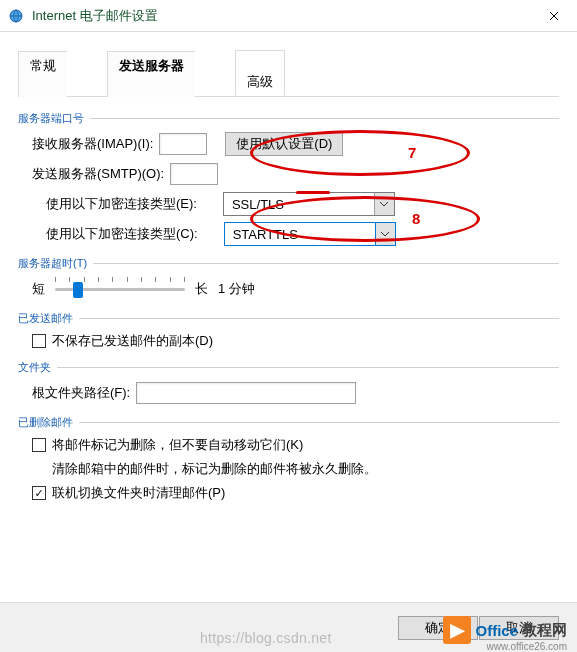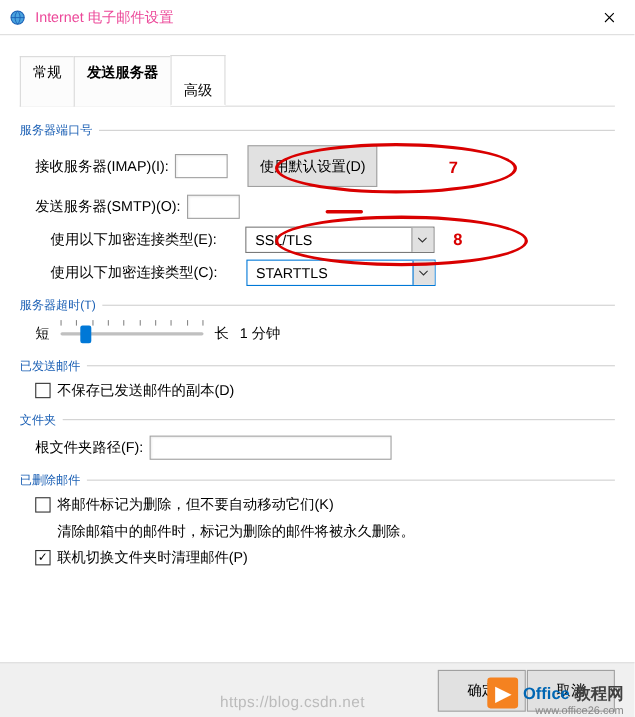--- a/index.html
+++ b/index.html
@@ -1,40 +1,40 @@
 <!DOCTYPE html>
 <html><head>
 <meta charset="utf-8">
 <style>
 * { box-sizing: border-box; font-family: "Microsoft YaHei", "Segoe UI", sans-serif; font-size: 13px; }
 body { margin: 0; background: #fff; width: 577px; height: 652px; position: relative; overflow: hidden; }
 
 .titlebar { height: 32px; display: flex; align-items: center; border-bottom: 1px solid #ddd; }
 .titlebar .icon { width: 16px; height: 16px; margin: 0 8px; }
-.titlebar .title { flex: 1; color: #ec4899; }
+.titlebar .title { flex: 1; color: #14532d; }
 .titlebar .close { width: 46px; height: 32px; display: flex; align-items: center; justify-content: center; color: #000; }
 
 .content { padding: 18px 18px 10px 18px; }
 
-.tabs { display: flex; border-bottom: 1px solid #d9d9d9; position: relative; margin-bottom: 14px; }
+.tabs { display: flex; border-bottom: 1px solid #d9d9d9; position: relative; margin-bottom: 14px; gap: 40px; }
 .tab { padding: 5px 11px 4px 11px; border: 1px solid transparent; background: #f0f0f0; border: 1px solid #d9d9d9; border-bottom: none; margin-right: 0px; font-size: 13px; position: relative; top: 1px; background: #fff; }
 .tab.inactive { background: #fcfcfc; border-color: #d9d9d9; top: 1px; }
 .tab.active { background: #fff; border-color: #d9d9d9; border-bottom: 1px solid #fff; z-index: 2; top: 0; padding-top: 22px; }
 .tab.inactive:first-child { border-right: none; }
 .tab.inactive + .tab.inactive { border-right: none; font-weight: bold; }
 
 .group { margin-bottom: 10px; }
 .group-label { color: #1a5fb4; font-size: 11px; display: flex; align-items: center; gap: 6px; margin-bottom: 6px; }
 .group-label::after { content: ""; flex: 1; height: 1px; background: #d0d0d0; }
 .group-body { padding-left: 14px; }
 
 .row { display: flex; align-items: center; margin: 6px 0; gap: 6px; min-height: 24px; }
 .label { color: #000; }
 .input-text { width: 48px; height: 22px; border: 1px solid #a0a0a0; background: #fff; padding: 0 4px; box-shadow: inset 1px 1px 2px rgba(0,0,0,0.08); }
-.btn { height: 38px; padding: 0 10px; border: 1px solid #a0a0a0; background: #e1e1e1; display: inline-flex; align-items: center; cursor: default; }
+.btn { height: 24px; padding: 0 10px; border: 1px solid #a0a0a0; background: #e1e1e1; display: inline-flex; align-items: center; cursor: default; }
 .select { display: inline-flex; align-items: center; border: 1px solid #7a7a7a; height: 24px; background: #fff; }
 .select .sel-val { padding: 0 8px; min-width: 150px; }
 .select .sel-btn { width: 20px; height: 100%; background: #e1e1e1; border-left: 1px solid #a0a0a0; display: flex; align-items: center; justify-content: center; }
 .select.blue { border-color: #0078d7; }
 .select.blue .sel-btn { border-left-color: #0078d7; }
 
 .slider-row { display: flex; align-items: center; gap: 10px; }
 .slider { width: 130px; height: 24px; position: relative; }
 .slider .track { position: absolute; top: 11px; left: 0; right: 0; height: 3px; background: #c0c0c0; border-radius: 2px; }
 .slider .thumb { position: absolute; top: 5px; left: 18px; width: 10px; height: 16px; background: #0078d7; border-radius: 2px; }

